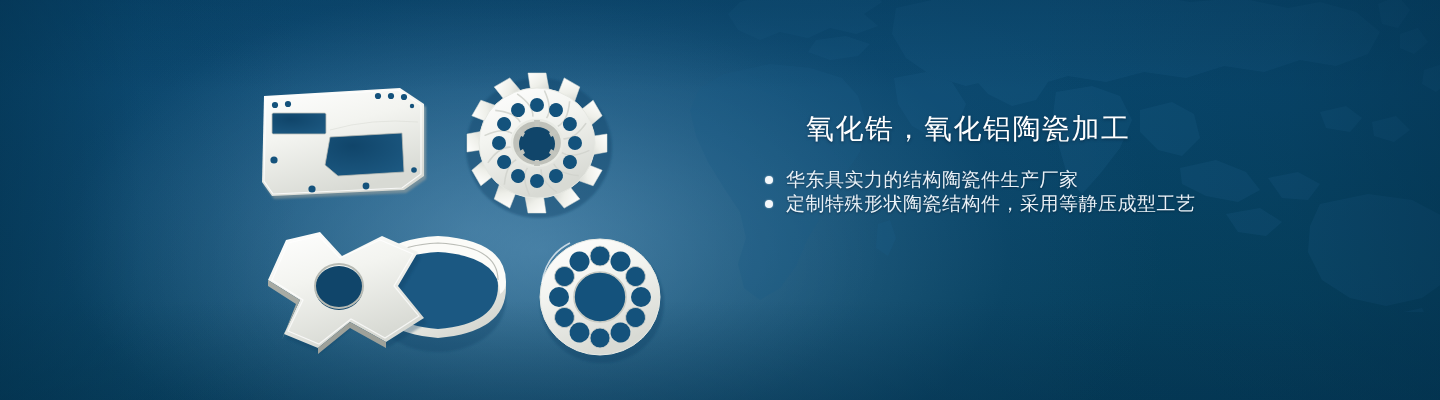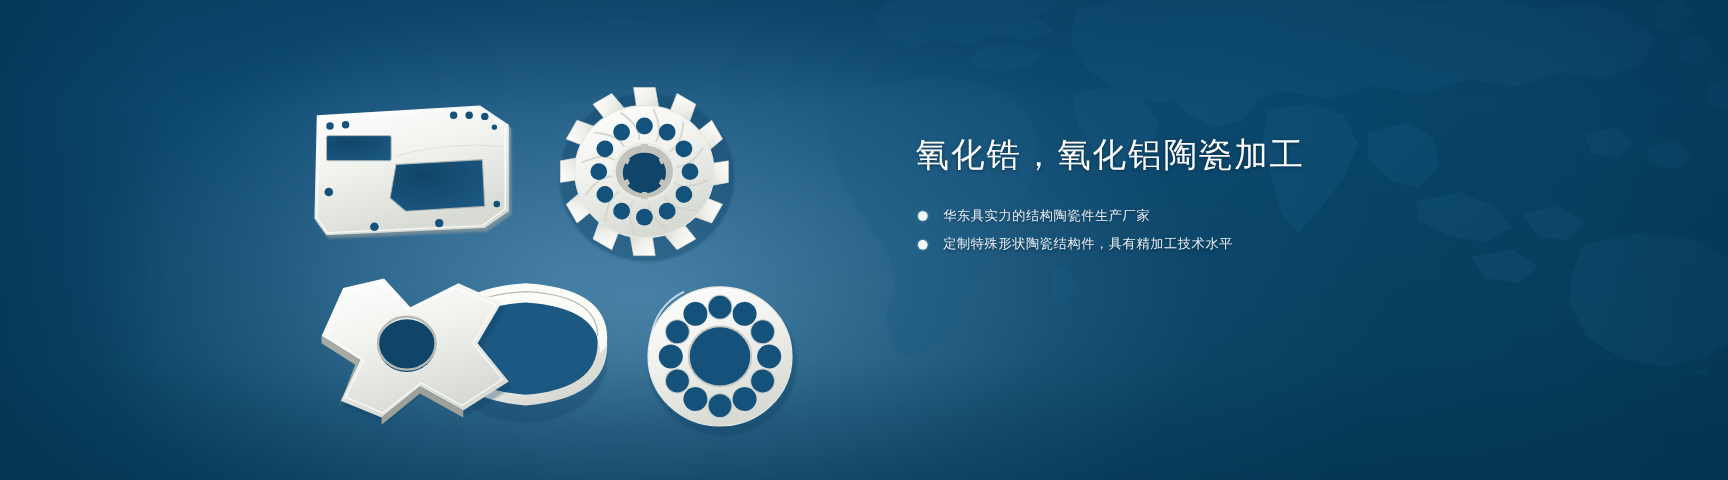--- a/index.html
+++ b/index.html
@@ -53,38 +53,39 @@
     width:620px;
   }
   .headline {
     font-size:28px;
     line-height:34px;
     color:#ffffff;
     letter-spacing:1.5px;
     font-weight:400;
     text-shadow:0 1px 3px rgba(0,20,40,0.55);
     white-space:nowrap;
+    margin-left:43px;
   }
   .bullets { margin-top:22px; }
   .bullet {
     display:flex;
     align-items:center;
     height:24px;
   }
   .dot {
     width:8px; height:8px;
     border-radius:50%;
     background:#f4f8fb;
     margin-left:2px;
     margin-right:13px;
     flex:0 0 auto;
     box-shadow:0 0 2px rgba(255,255,255,0.55);
   }
   .btext {
-    font-size:11px;
+    font-size:19px;
     line-height:24px;
     color:#e9f1f7;
     letter-spacing:0.5px;
     white-space:nowrap;
     text-shadow:0 1px 2px rgba(0,20,40,0.5);
     text-align:right;
   }
 </style>
 </head>
 <body>
@@ -416,18 +417,18 @@
 
   <div class="textblock">
     <div class="headline">氧化锆，氧化铝陶瓷加工</div>
     <div class="bullets">
       <div class="bullet">
         <span class="dot"></span>
         <span class="btext">华东具实力的结构陶瓷件生产厂家</span>
       </div>
       <div class="bullet">
         <span class="dot"></span>
-        <span class="btext">定制特殊形状陶瓷结构件，具有精加工技术水平</span>
+        <span class="btext">定制特殊形状陶瓷结构件，采用等静压成型工艺</span>
       </div>
     </div>
   </div>
 
 </div>
 
 </body></html>

